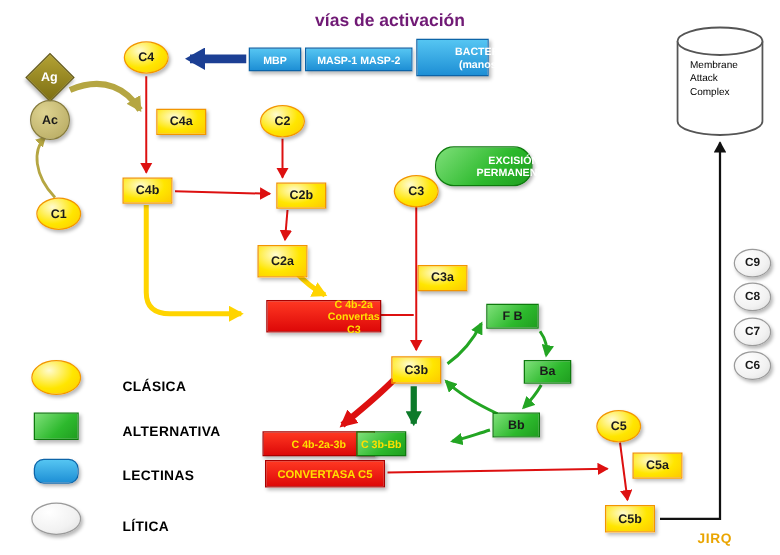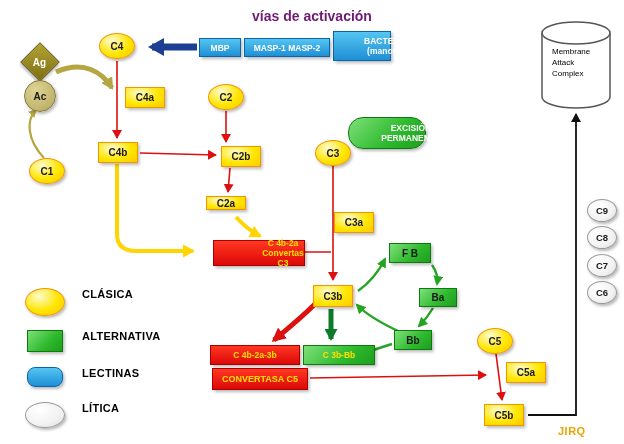--- a/index.html
+++ b/index.html
@@ -25,21 +25,21 @@
             border:1.4px solid #9a9a9a; }
   .tan    { background:radial-gradient(circle at 35% 30%, #ded391, #b4a75e); border:1.5px solid #857a3c; }
   .diamond{ background:linear-gradient(135deg, #b3a233, #7d6f14); border:1.5px solid #5f5410;
             color:#fff; transform:rotate(45deg); }
   .diamond > span { transform:rotate(-45deg); }
   .two-line { flex-direction:column; line-height:1.2;padding-left:48px; }
   .greentext { color:#ffe000; }
   .cylinder { position:absolute; z-index:2; }
   .cyl-label { position:absolute; top:27px; left:11px; width:52px; font-size:8px;
                line-height:1.35; color:#000; text-align:left; }
-  .legend-item { position:absolute; display:flex; align-items:flex-start; z-index:2; }
+  .legend-item { position:absolute; display:flex; align-items:flex-end; z-index:2;gap:16px; }
   .swatch-box { width:46px; display:flex; justify-content:center; align-items:center; }
   .swatch { display:block; box-shadow:1.5px 2px 3px rgba(0,0,0,.28); }
   .sw-yellow { background:radial-gradient(ellipse at 35% 28%, #fffbd0, #ffe600 55%, #fdc800);
                border:1.6px solid #f29500; }
   .sw-green { background:linear-gradient(135deg, #7fe07a, #2db92d 60%, #1f9e1f); border:1.4px solid #0d7a0d; }
   .sw-blue { background:linear-gradient(180deg, #55c5f2, #1e8fd5); border:1.4px solid #0c64a8; }
   .sw-white { background:radial-gradient(ellipse at 35% 28%, #ffffff, #f2f2f2 60%, #dcdcdc); border:1.4px solid #9a9a9a; }
   .legend-label { font-size:11px; font-weight:bold; color:#000; margin-left:14px; letter-spacing:.3px; }
   .signature { position:absolute; left:558px; top:425px; font-size:11px; font-weight:bold;
                color:#eaa500; z-index:2; letter-spacing:.5px; }
@@ -107,21 +107,21 @@
   <div class="node diamond" style="left:26px;top:48px;width:28px;height:28px">
     <span>Ag</span>
   </div>
   <div class="node ellipse tan" style="left:24px;top:80px;width:32px;height:32px">Ac</div>
   <div class="node ellipse yellow" style="left:29px;top:158px;width:36px;height:26px">C1</div>
   <div class="node ellipse yellow" style="left:99px;top:33px;width:36px;height:26px">C4</div>
   <div class="node yellow" style="left:125px;top:87px;width:40px;height:21px">C4a</div>
   <div class="node yellow" style="left:98px;top:142px;width:40px;height:21px">C4b</div>
   <div class="node ellipse yellow" style="left:208px;top:84px;width:36px;height:26px">C2</div>
   <div class="node yellow" style="left:221px;top:146px;width:40px;height:21px">C2b</div>
-  <div class="node yellow" style="left:206px;top:196px;width:40px;height:14px">C2a</div>
+  <div class="node yellow" style="left:206px;top:196px;width:40px;height:26px">C2a</div>
   <div class="node red two-line" style="left:213px;top:240px;width:92px;height:26px">
     <span>C 4b-2a</span>
     <span>Convertas C3</span>
   </div>
 
   <div class="node blue" style="left:199px;top:38px;width:42px;height:19px">MBP</div>
   <div class="node blue" style="left:244px;top:38px;width:86px;height:19px">MASP-1 MASP-2</div>
   <div class="node blue two-line" style="left:333px;top:31px;width:58px;height:30px">
     <span>BACTERIA</span>
     <span>(manosa)</span>
@@ -132,21 +132,21 @@
     <span>PERMANENTE</span>
   </div>
   <div class="node ellipse yellow" style="left:315px;top:140px;width:36px;height:26px">C3</div>
   <div class="node yellow" style="left:334px;top:212px;width:40px;height:21px">C3a</div>
   <div class="node yellow" style="left:313px;top:285px;width:40px;height:22px">C3b</div>
 
   <div class="node green" style="left:389px;top:243px;width:42px;height:20px">F B</div>
   <div class="node green" style="left:419px;top:288px;width:38px;height:19px">Ba</div>
   <div class="node green" style="left:394px;top:330px;width:38px;height:20px">Bb</div>
   <div class="node red" style="left:210px;top:345px;width:90px;height:20px">C 4b-2a-3b</div>
-  <div class="node green greentext" style="left:303px;top:345px;width:72px;height:20px;font-size:8.5px">C 3b-Bb</div>
+  <div class="node green greentext" style="left:285px;top:345px;width:40px;height:20px;font-size:8.5px">C 3b-Bb</div>
   <div class="node red" style="left:212px;top:368px;width:96px;height:22px;font-size:9px">CONVERTASA C5</div>
 
   <div class="cylinder" style="left:541px;top:20px;width:70px;height:90px">
     <svg width="70" height="90" viewBox="0 0 70 90">
       <path d="M1,13 L1,77 A34,11 0 0 0 69,77 L69,13" fill="#ffffff" stroke="#555" stroke-width="1.5"></path>
       <ellipse cx="35" cy="13" rx="34" ry="11" fill="#ffffff" stroke="#555" stroke-width="1.5"></ellipse>
     </svg>
     <div class="cyl-label">Membrane Attack Complex</div>
   </div>
   <div class="node ellipse white" style="left:587px;top:199px;width:30px;height:23px;font-size:9.5px">C9</div>

